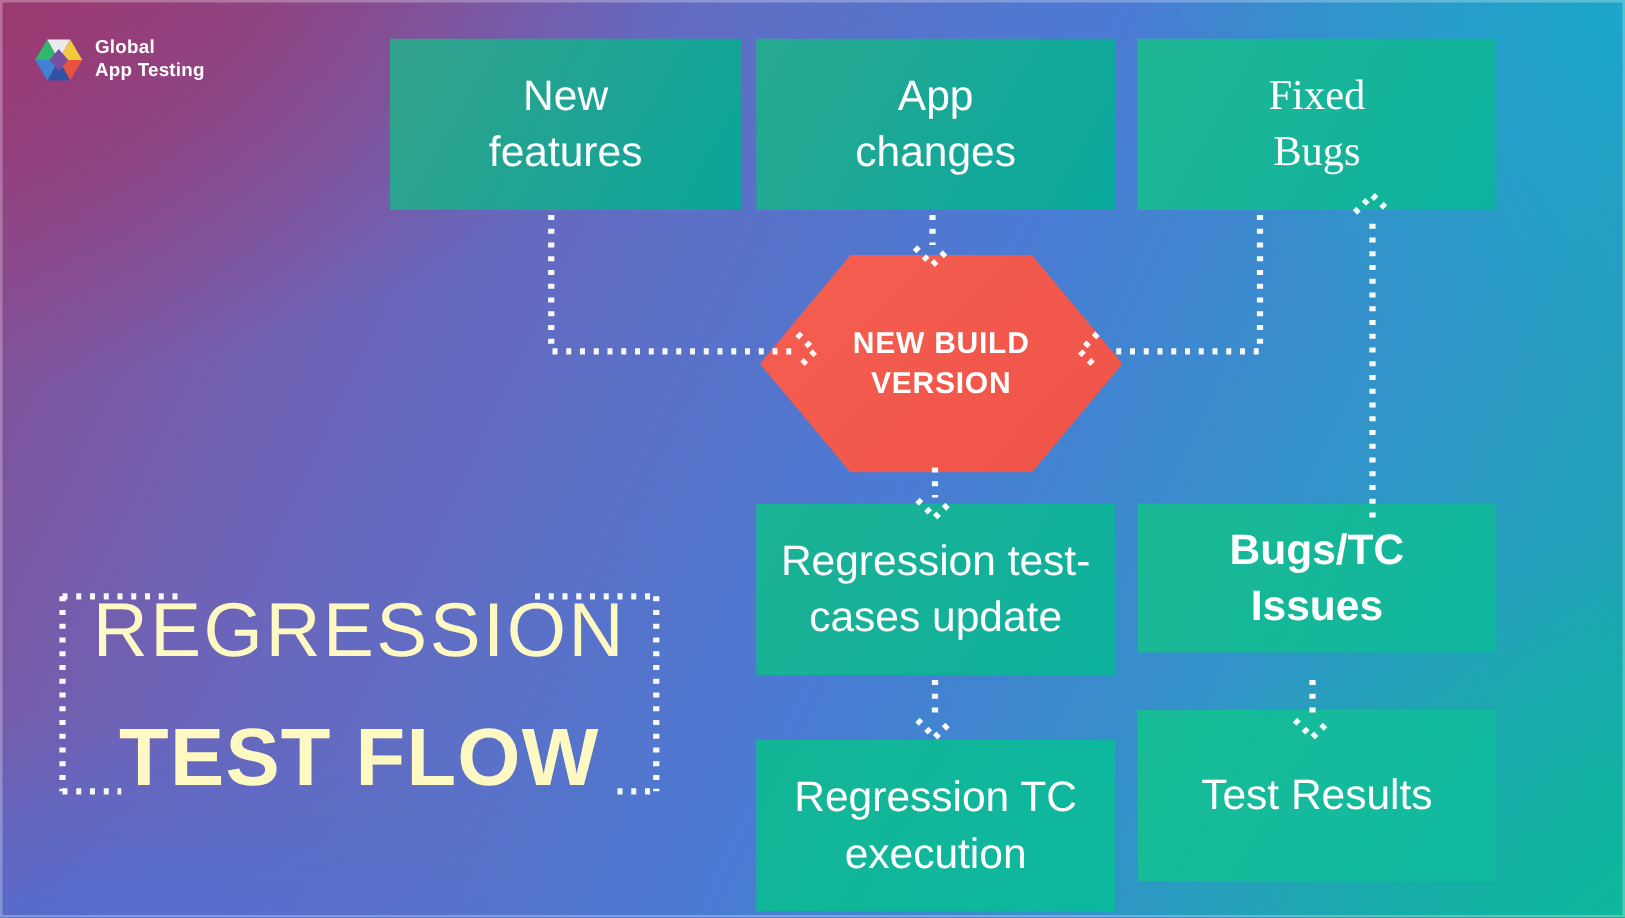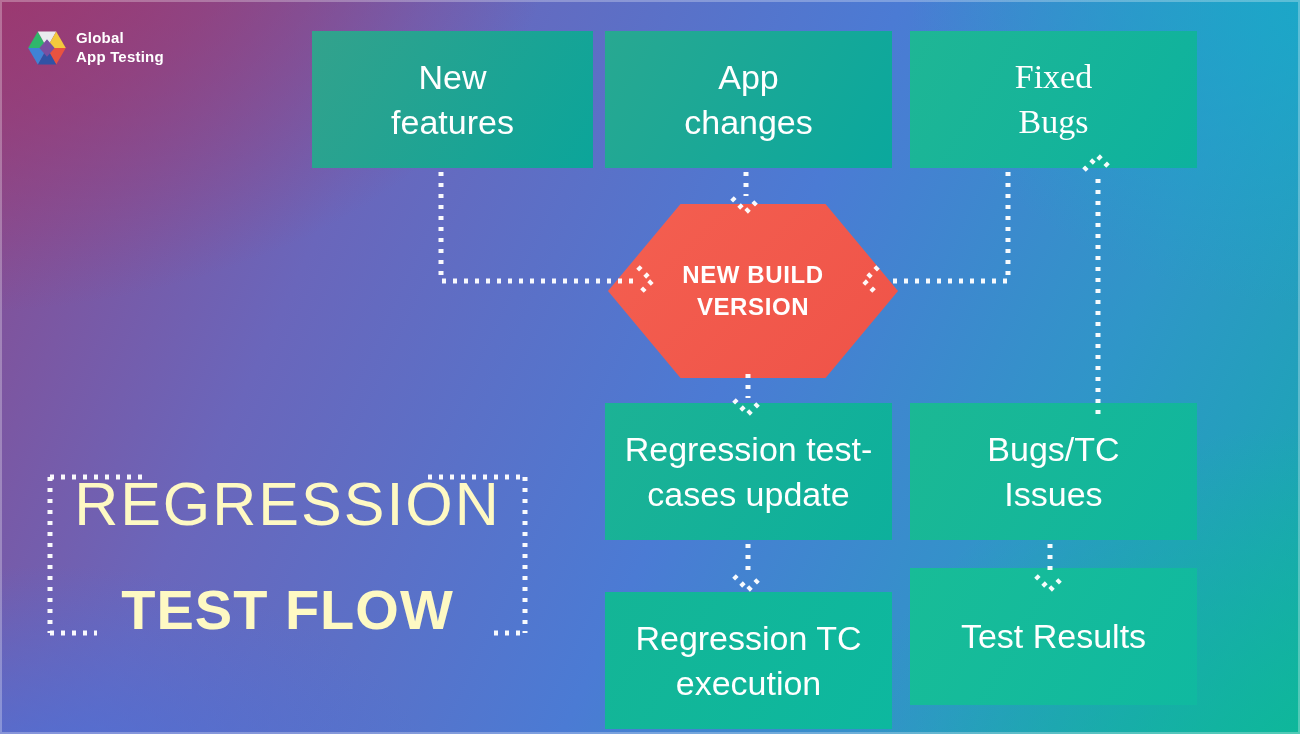--- a/index.html
+++ b/index.html
@@ -26,41 +26,41 @@
   
   .node{
     position:absolute;display:flex;align-items:center;justify-content:center;
     text-align:center;color:#fff;font-size:34px;line-height:1.3;
     white-space:pre-line;z-index:10;
   }
   #node-new-features            {left:312px;top:31px; width:281px;height:137px;background:linear-gradient(120deg,#33a28c 0%,#0ba59a 100%);}
   #node-app-changes             {left:605px;top:31px; width:287px;height:137px;background:linear-gradient(120deg,#28a891 0%,#0aa89d 100%);}
   #node-fixed-bugs              {left:910px;top:31px; width:287px;height:137px;background:linear-gradient(120deg,#1fb695 0%,#0db29e 100%);font-family:Liberation Serif, serif;}
   #node-regression-tc-update    {left:605px;top:403px;width:287px;height:137px;background:linear-gradient(120deg,#1cb295 0%,#0db09c 100%);}
-  #node-bugs-tc-issues          {left:910px;top:403px;width:287px;height:137px;background:linear-gradient(120deg,#1bb894 0%,#10b69e 100%);}
+  #node-bugs-tc-issues          {left:910px;top:403px;width:287px;height:119px;background:linear-gradient(120deg,#1bb894 0%,#10b69e 100%);font-weight:bold;}
   #node-regression-tc-execution {left:605px;top:568px;width:287px;height:137px;background:linear-gradient(120deg,#14b596 0%,#0db89f 100%);margin-top:24px;}
   #node-test-results            {left:910px;top:568px;width:287px;height:137px;background:linear-gradient(120deg,#18bc97 0%,#10b9a0 100%);text-align:center;}
 
   #node-new-build{
     position:absolute;left:608px;top:204px;width:290px;height:174px;z-index:5;
     background:linear-gradient(135deg,#f45f50 0%,#ef5348 100%);
     clip-path:polygon(0% 50%,25% 0%,75% 0%,100% 50%,75% 100%,25% 100%);
     display:flex;align-items:center;justify-content:center;text-align:center;
     color:#fff;font-weight:700;font-size:24px;line-height:1.35;letter-spacing:.6px;
     white-space:pre-line;
   }
 
   
   #title{
     position:absolute;left:50px;top:472px;width:475px;height:166px;z-index:20;
     display:flex;flex-direction:column;align-items:center;justify-content:space-between;
     color:#fef9c3;text-align:center;
   }
   #title .title-line1{font-weight:300;font-size:61px;line-height:1.08;letter-spacing:2px;}
-  #title .title-line2{font-weight:700;font-size:56px;line-height:1.0;letter-spacing:1px;}
+  #title .title-line2{font-weight:700;font-size:65px;line-height:1.0;letter-spacing:1px;}
 
   
   #overlay{position:absolute;inset:0;z-index:15;pointer-events:none;}
   .dotline{stroke:#ffffff;stroke-width:5;stroke-dasharray:4 7;fill:none;opacity:.96;}
   .chev{stroke:#ffffff;stroke-width:5;stroke-dasharray:4 6;fill:none;opacity:.96;}
 </style>
 </head>
 <body>
 
 <div class="stage"></div>

